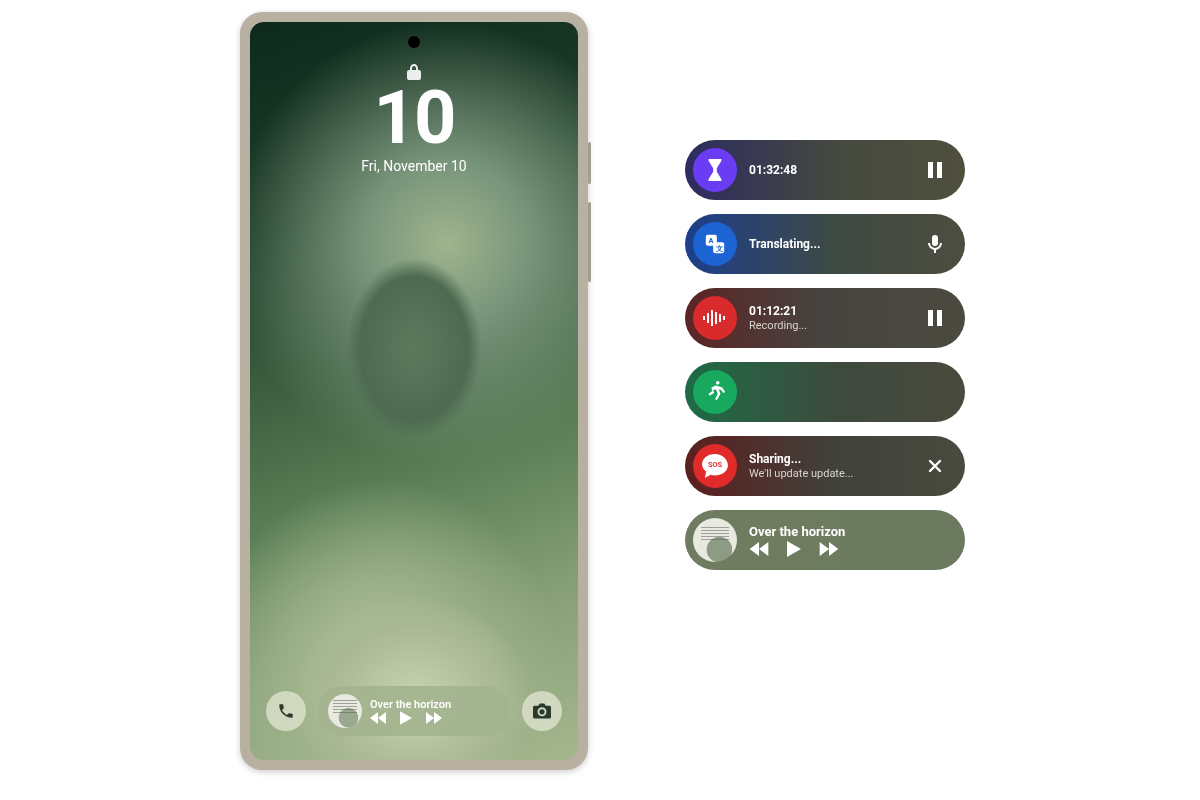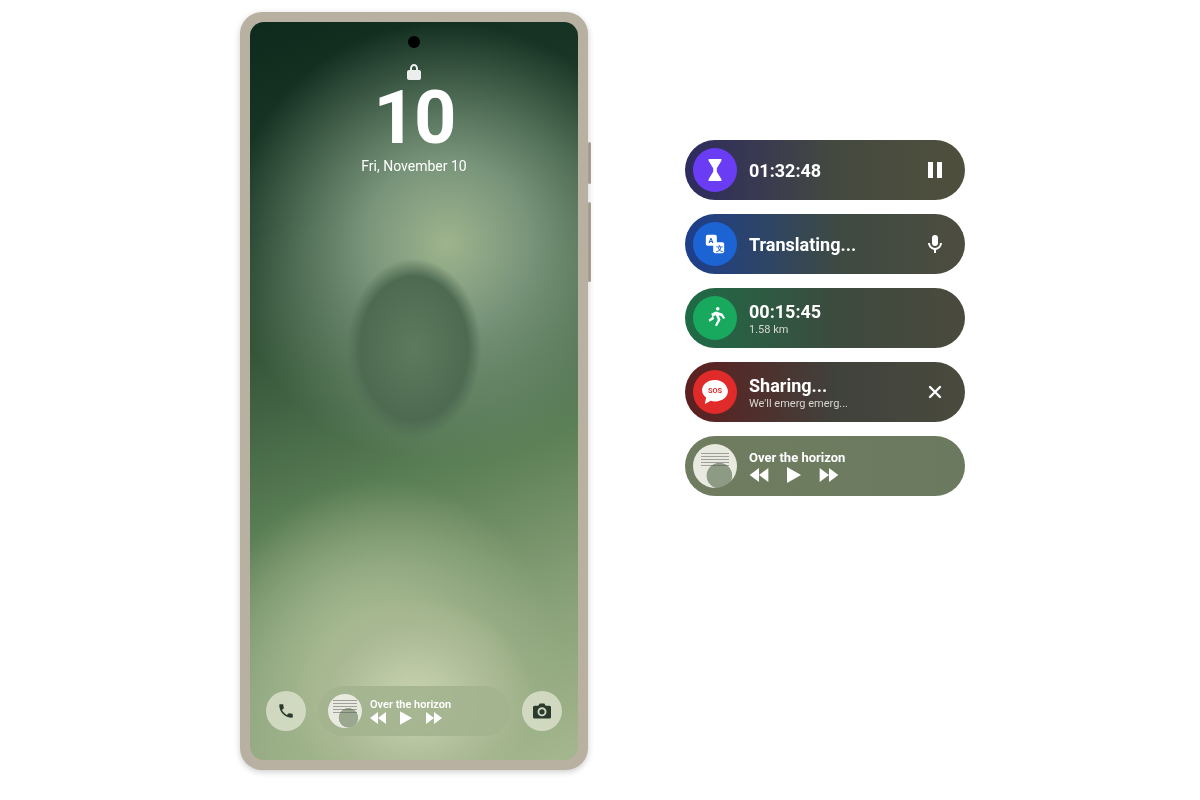--- a/index.html
+++ b/index.html
@@ -66,21 +66,21 @@
   .badge{width:44px;height:44px;border-radius:50%;display:flex;align-items:center;justify-content:center;flex:0 0 44px;}
   .badge.purple{background:#6a3df5;}
   .badge.blue  {background:#1c63d4;}
   .badge.red   {background:#d92b2b;}
   .badge.green {background:#18a85e;}
   .badge.red2  {background:#e12a2a;text-align:center;}
   .badge.art   {background:#e8eae0 radial-gradient(circle at 60% 72%, #8e9b84 30%, transparent 32%);position:relative;}
   .badge.art::after{content:"";position:absolute;inset:9px 8px 20px 8px;background:repeating-linear-gradient(#555 0 1px,transparent 1px 3px);opacity:.5;}
 
   .pill-body{flex:1;min-width:0;}
-  .pill-body .line1{font-size:18px;font-weight:700;white-space:nowrap;overflow:hidden;text-overflow:ellipsis;}
+  .pill-body .line1{font-size:12px;font-weight:700;white-space:nowrap;overflow:hidden;text-overflow:ellipsis;}
   .pill-body .line2{font-size:11px;color:#d6d6ce;white-space:nowrap;overflow:hidden;text-overflow:ellipsis;margin-top:1px;}
 
   .pill-action{width:28px;display:flex;align-items:center;justify-content:center;flex:0 0 28px;color:#fff;}
   .music .ctrls{display:flex;gap:18px;align-items:center;margin-top:2px;color:#fff;}
   .music .line1{font-size:13px;}
 
   svg{display:block;}
 </style>
 </head>
 <body>
@@ -173,44 +173,63 @@
       <div class="pill-body">
         <div class="line1">Translating...</div>
       </div>
       <div class="pill-action">
         <svg width="14" height="18" viewBox="0 0 14 18">
             <path fill="currentColor" d="M7 0a3 3 0 0 1 3 3v5a3 3 0 0 1-6 0V3a3 3 0 0 1 3-3Zm-7 8h2a5 5 0 0 0 10 0h2a7 7 0 0 1-6 6.9V18H6v-3.1A7 7 0 0 1 0 8Z"></path>
           </svg>
       </div>
     </div>
 
+    <div class="pill record">
+      <div class="badge red">
+        <svg width="24" height="16" viewBox="0 0 24 16">
+            <g fill="#fff">
+              <rect x="0" y="6" width="2" height="4"></rect>
+              <rect x="4" y="3" width="2" height="10"></rect>
+              <rect x="8" y="0" width="2" height="16"></rect>
+              <rect x="12" y="2" width="2" height="12"></rect>
+              <rect x="16" y="4" width="2" height="8"></rect>
+              <rect x="20" y="6" width="2" height="4"></rect>
+            </g>
+          </svg>
+      </div>
+      <div class="pill-body">
+        <div class="line1">01:12:21</div>
+        <div class="line2">Recording...</div>
+      </div>
+      <div class="pill-action">
+        <svg width="14" height="16" viewBox="0 0 14 16">
+            <path fill="currentColor" d="M0 0h5v16H0V0Zm9 0h5v16H9V0Z"></path>
+          </svg>
+      </div>
+    </div>
 
     <div class="pill run">
       <div class="badge green">
         <svg width="22" height="22" viewBox="0 0 24 24">
             <path fill="#fff" d="M15 4a2 2 0 1 0 0-4 2 2 0 0 0 0 4Zm-2 1-5 2 1 4-4 3 1 2 5-3-1-3 3-1 2 5-3 6 2 1 4-7-2-5 3 1 2 3 2-1-3-5-7-2Z"></path>
           </svg>
-      </div>
-      <div class="pill-body">
-        <div class="line1">00:15:45</div>
-        <div class="line2">1.58 km</div>
       </div>
       <div class="pill-action"></div>
     </div>
 
     <div class="pill sos">
       <div class="badge red2">
         <svg width="26" height="24" viewBox="0 0 28 26">
             <path fill="#fff" d="M14 0C6 0 0 5 0 11c0 3.2 1.7 6 4.4 8L3 26l6.4-3.4c1.4.4 3 .6 4.6.6 8 0 14-5 14-11S22 0 14 0Z"></path>
             <text x="14" y="14" text-anchor="middle" font-size="8" font-weight="700" fill="#e12a2a">SOS</text>
           </svg>
       </div>
       <div class="pill-body">
         <div class="line1">Sharing...</div>
-        <div class="line2">We'll emerg emerg...</div>
+        <div class="line2">We'll update update...</div>
       </div>
       <div class="pill-action">
         <svg width="14" height="14" viewBox="0 0 14 14">
             <path stroke="currentColor" stroke-width="2.4" stroke-linecap="round" d="M2 2l10 10M12 2 2 12"></path>
           </svg>
       </div>
     </div>
 
     <div class="pill music">
       <div class="badge art"></div>

